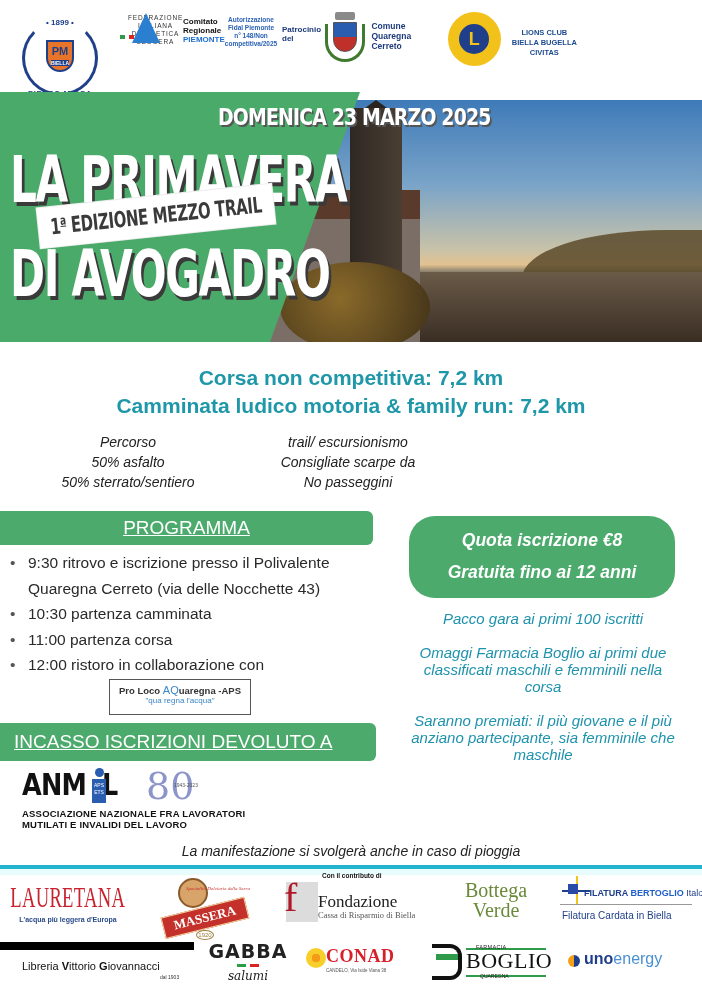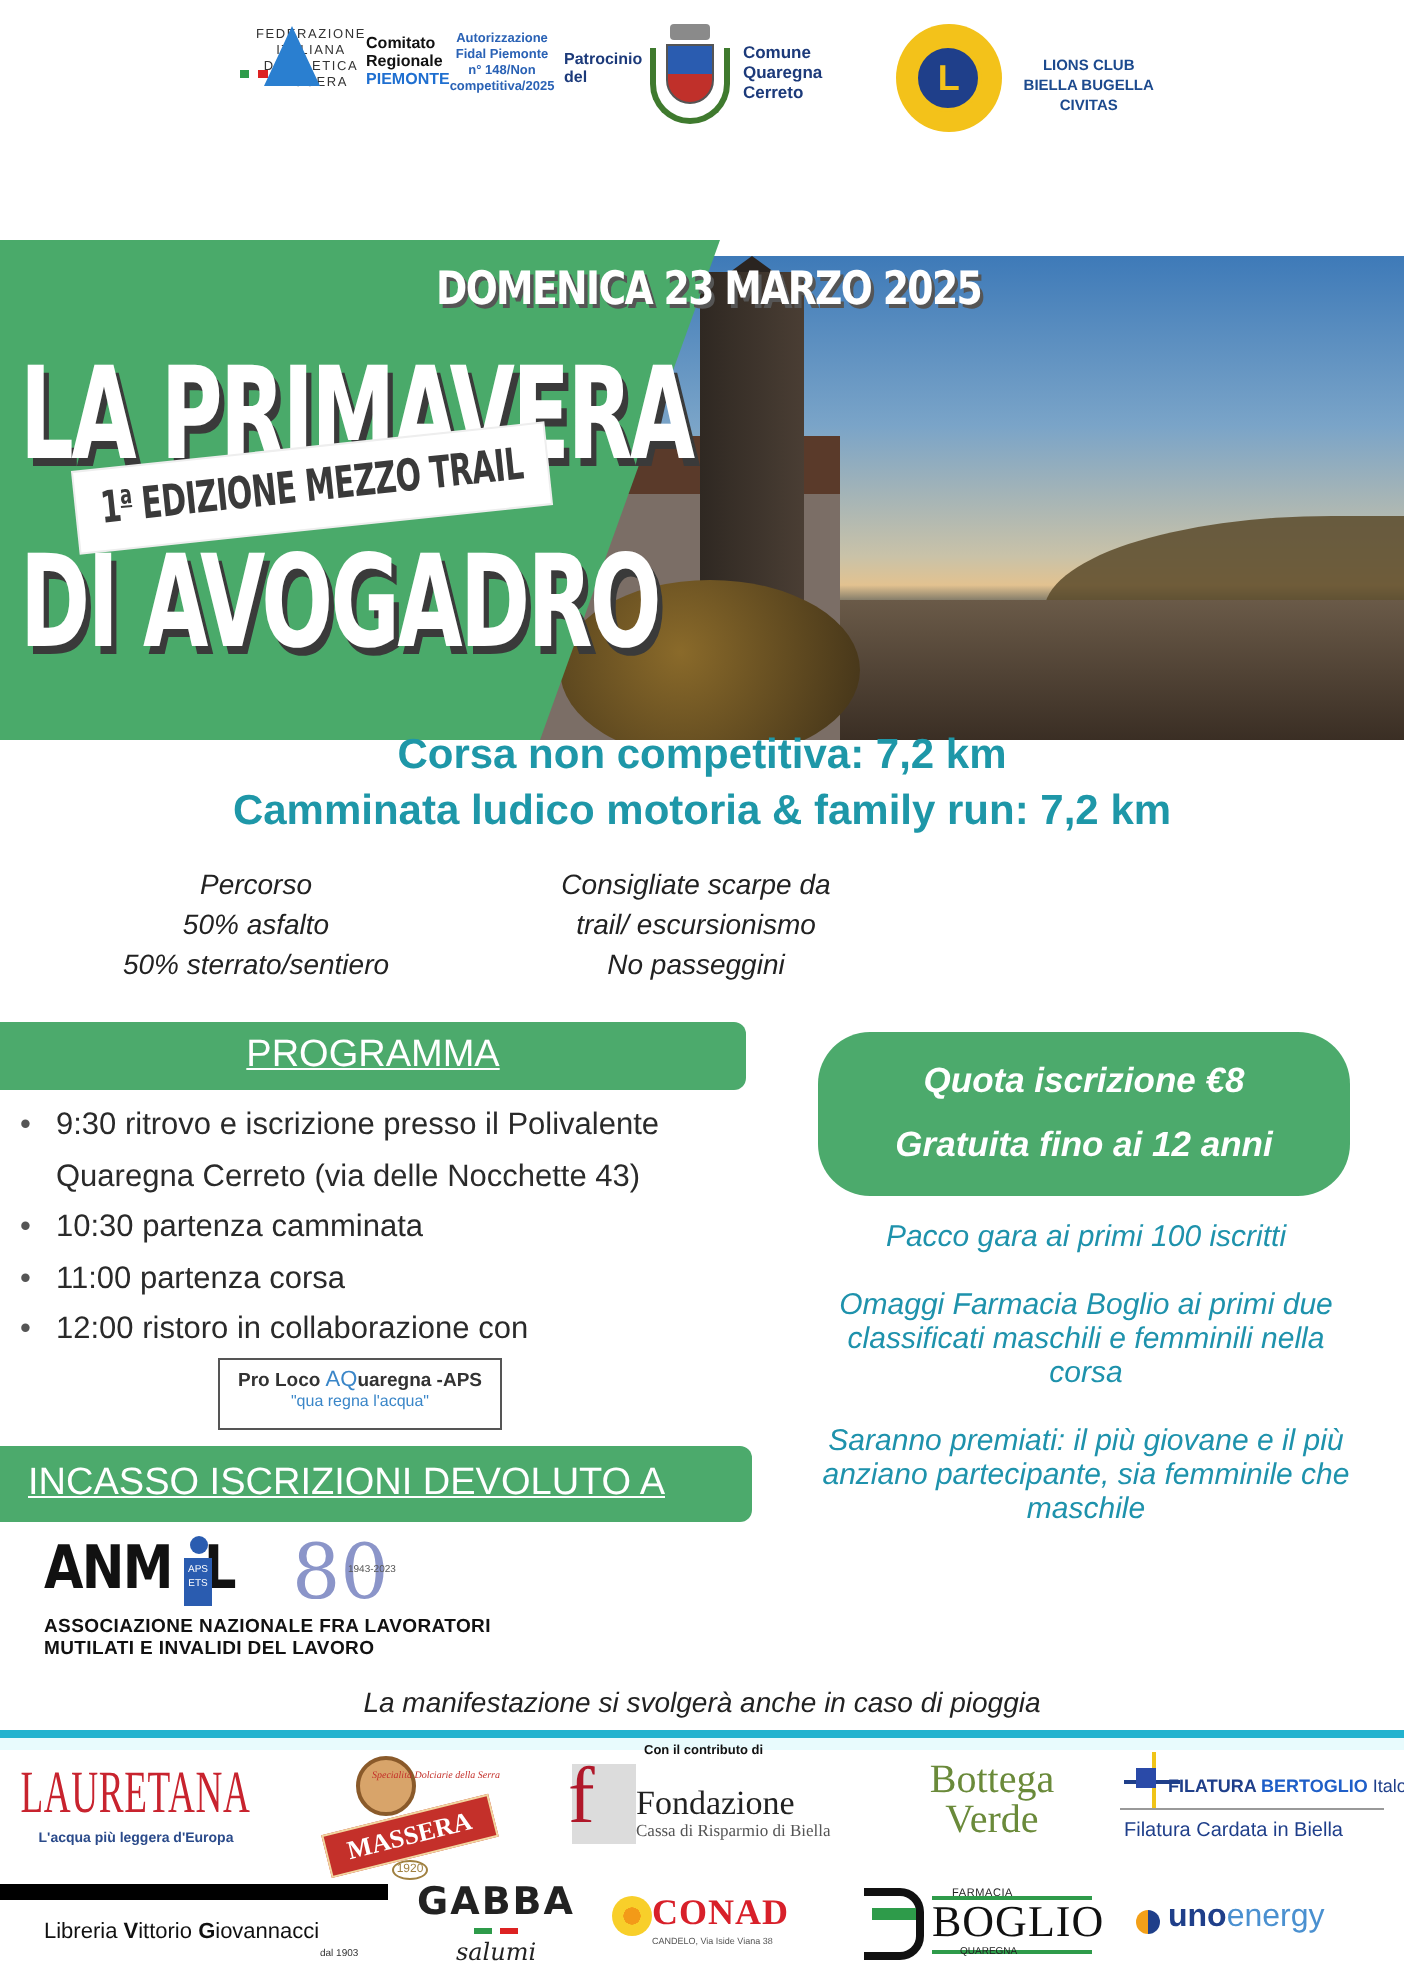--- a/index.html
+++ b/index.html
@@ -39,21 +39,21 @@
   .lions-badge { width: 58px; height: 54px; border-radius: 50%; background: #f3c21a; display: flex; align-items: center; justify-content: center; }
   .lions-inner { width: 34px; height: 34px; border-radius: 50%; background: #1f3f8a; color: #f3c21a; font-weight: bold; font-size: 18px; display: flex; align-items: center; justify-content: center; border: 2px solid #f3c21a; }
   .lions-t { font-size: 7.5px; font-weight: bold; color: #1c4a8e; text-align: center; line-height: 10px; margin-top: 8px; }
 
   .leo { left: 606px; top: 14px; width: 80px; }
   .leo-badge { width: 50px; height: 56px; border-radius: 12px; background: #c8c8c8; border-left: 3px solid #2e9b4a; border-right: 3px solid #d22; color: #fff; font-weight: bold; font-size: 11px; text-align: center; line-height: 16px; padding-top: 4px; }
   .leo-t1 { font-size: 8px; color: #333; margin-top: 4px; }
   .leo-t2 { font-size: 14px; font-weight: bold; color: #1c2a44; letter-spacing: 0.5px; }
 
   
-  .hero { position: absolute; top: 120px; left: 0; width: 614px; height: 252px; text-decoration: underline; }
+  .hero { position: absolute; top: 92px; left: 0; width: 614px; height: 252px; text-decoration: underline; }
   .hero-photo { position: absolute; left: 270px; top: 8px; width: 432px; height: 242px; overflow: hidden;
     background: linear-gradient(180deg,#3e7ab8 0%,#7aa4c8 35%,#c9c2a8 62%,#e2c290 68%,#6b6a60 72%,#4a4034 100%); }
   .hill { position: absolute; right: 0; top: 130px; width: 180px; height: 60px; background: #5a4a2a; border-radius: 80% 0 0 0; opacity: .85; }
   .buildings { position: absolute; left: 80px; right: 0; bottom: 0; height: 70px; background: linear-gradient(180deg,#6a5a48,#3a2e24); }
   .tower { position: absolute; left: 80px; top: 8px; width: 52px; height: 240px; background: linear-gradient(90deg,#2f2822,#4a3e34); }
   .tower-top { position: absolute; left: 74px; top: 0; width: 64px; height: 14px; background: #2a2420; clip-path: polygon(20% 100%,50% 0,80% 100%); }
   .church { position: absolute; left: 0; top: 90px; width: 150px; height: 160px; background: linear-gradient(180deg,#5a3a2a 0 18%,#7b6e66 18%); }
   .tree { position: absolute; left: 10px; bottom: -10px; width: 150px; height: 90px; border-radius: 50%; background: radial-gradient(circle at 40% 40%,#8a6a2a,#3e3018); }
 
   .hero-green { position: absolute; left: 0; top: 0; width: 360px; height: 250px; background: #4aaa6a;
@@ -169,20 +169,29 @@
 
   .uno { left: 566px; top: 950px; width: 120px; height: 22px; }
   .uno .i { position: absolute; left: 2px; top: 5px; width: 12px; height: 12px; border-radius: 50%; background: conic-gradient(#1f3f8a 0 50%, #f3a018 50%); }
   .uno .w { position: absolute; left: 18px; top: 0; font-size: 16px; color: #1f3f8a; font-weight: bold; white-space: nowrap; }
   .uno .w span { font-weight: normal; color: #4a90d0; }
 </style>
 </head>
 <body>
 
 <div class="logos-top">
+  <div class="logo pm-logo">
+    <div class="pm-ring"></div>
+    <div class="pm-year">• 1899 •</div>
+    <div class="pm-shield">
+      <span>PM</span>
+      <small>BIELLA</small>
+    </div>
+    <div class="pm-name">PIETRO MICCA</div>
+  </div>
 
   <div class="logo fidal-logo">
     <div class="fidal-mark">
         <div class="a"></div>
         <div class="it"></div>
       </div>
     <div class="fidal-t1">
       <div>FEDERAZIONE ITALIANA</div>
       <div>DI ATLETICA LEGGERA</div>
     </div>
@@ -239,22 +248,22 @@
   <div class="d2">Camminata ludico motoria &amp; family run: 7,2 km</div>
 </div>
 
 <div class="info">
   <div class="col c1">
     <div>Percorso</div>
       <div>50% asfalto</div>
       <div>50% sterrato/sentiero</div>
   </div>
   <div class="col c2">
-    <div>Consigliate scarpe da</div>
-      <div>trail/ escursionismo</div>
+    <div>trail/ escursionismo</div>
+      <div>Consigliate scarpe da</div>
       <div>No passeggini</div>
   </div>
 </div>
 
 <div class="section-bar prog-bar">PROGRAMMA</div>
 <ul class="prog-list">
   <li>9:30 ritrovo e iscrizione presso il Polivalente Quaregna Cerreto (via delle Nocchette 43)</li>
   <li>10:30 partenza camminata</li>
   <li>11:00 partenza corsa</li>
   <li>12:00 ristoro in collaborazione con</li>

